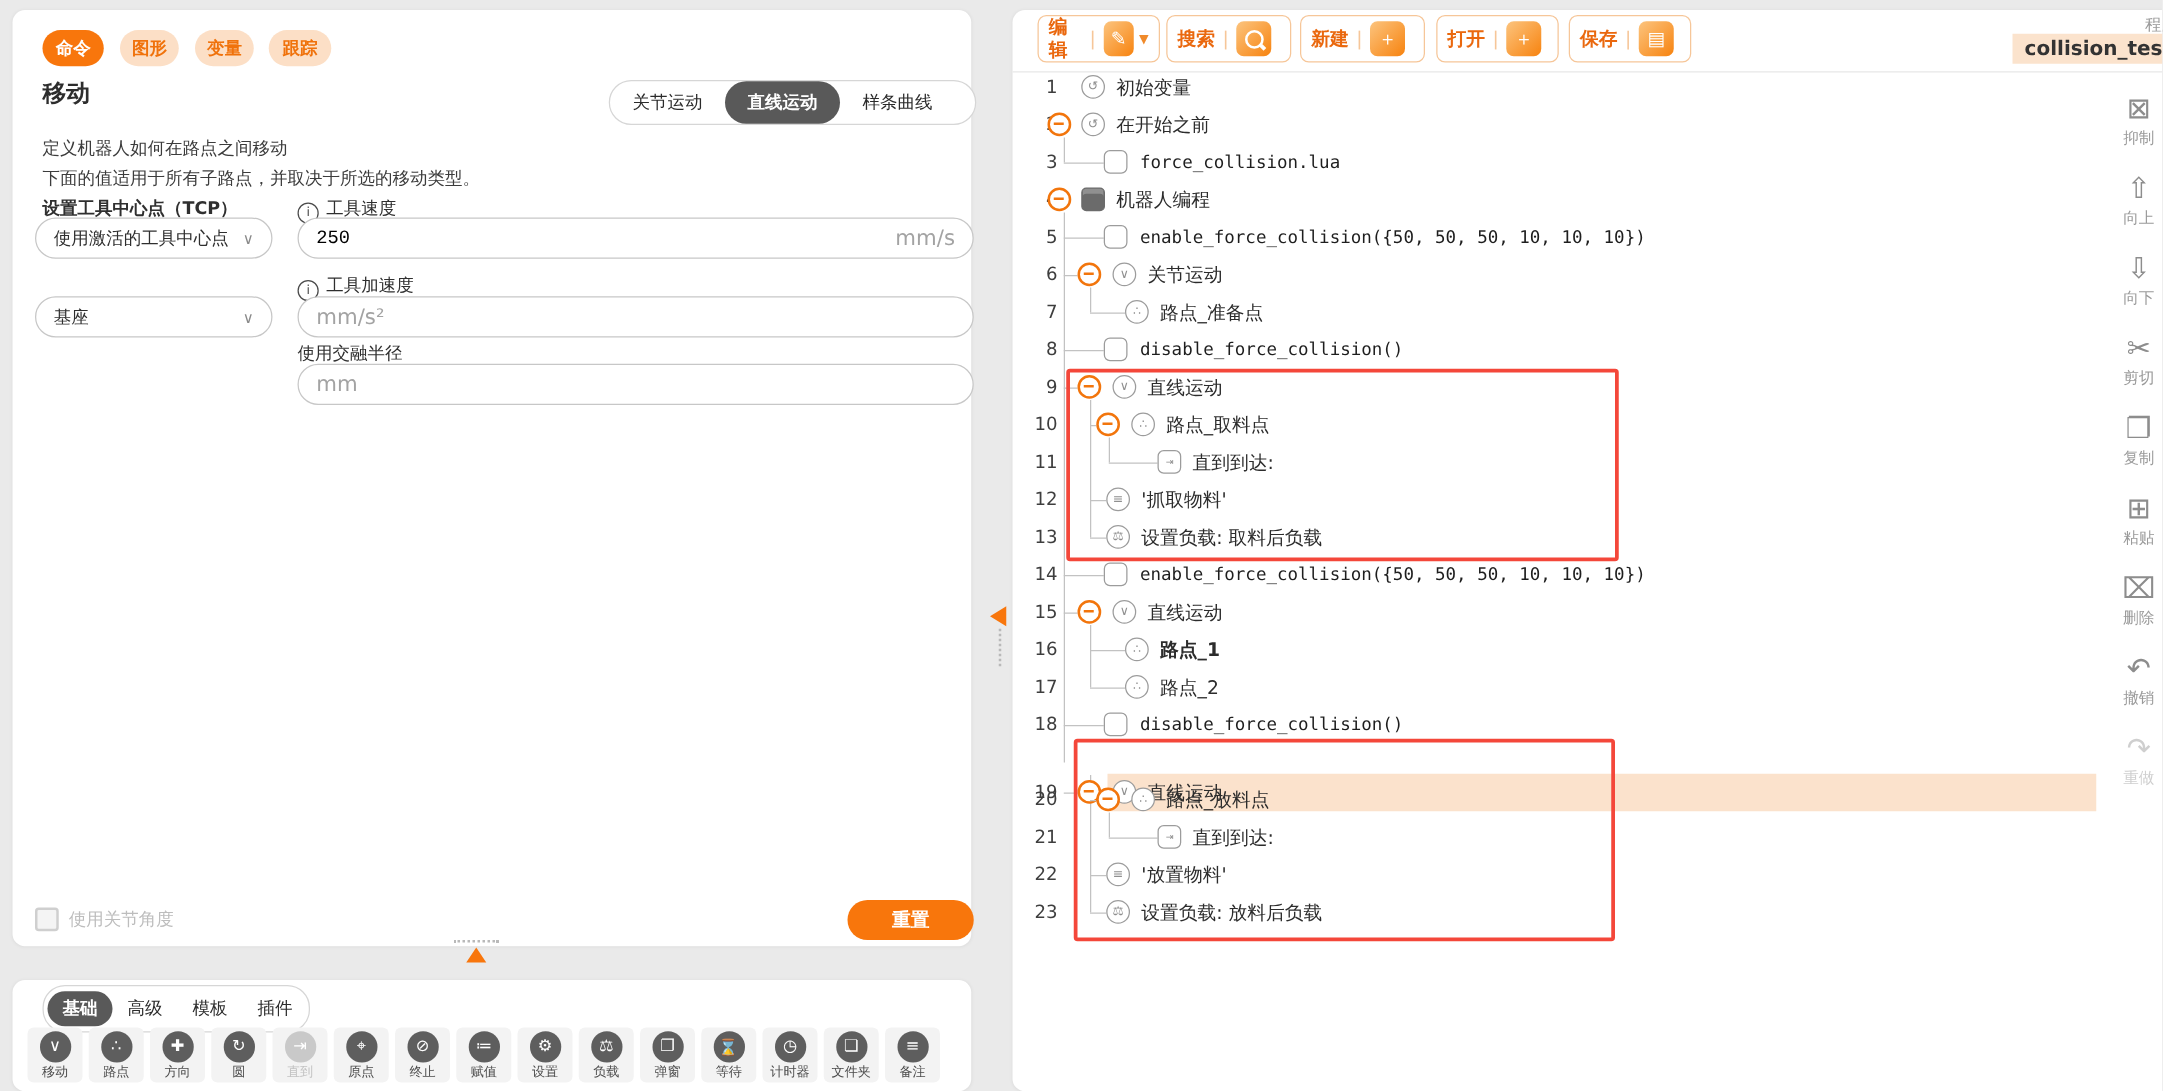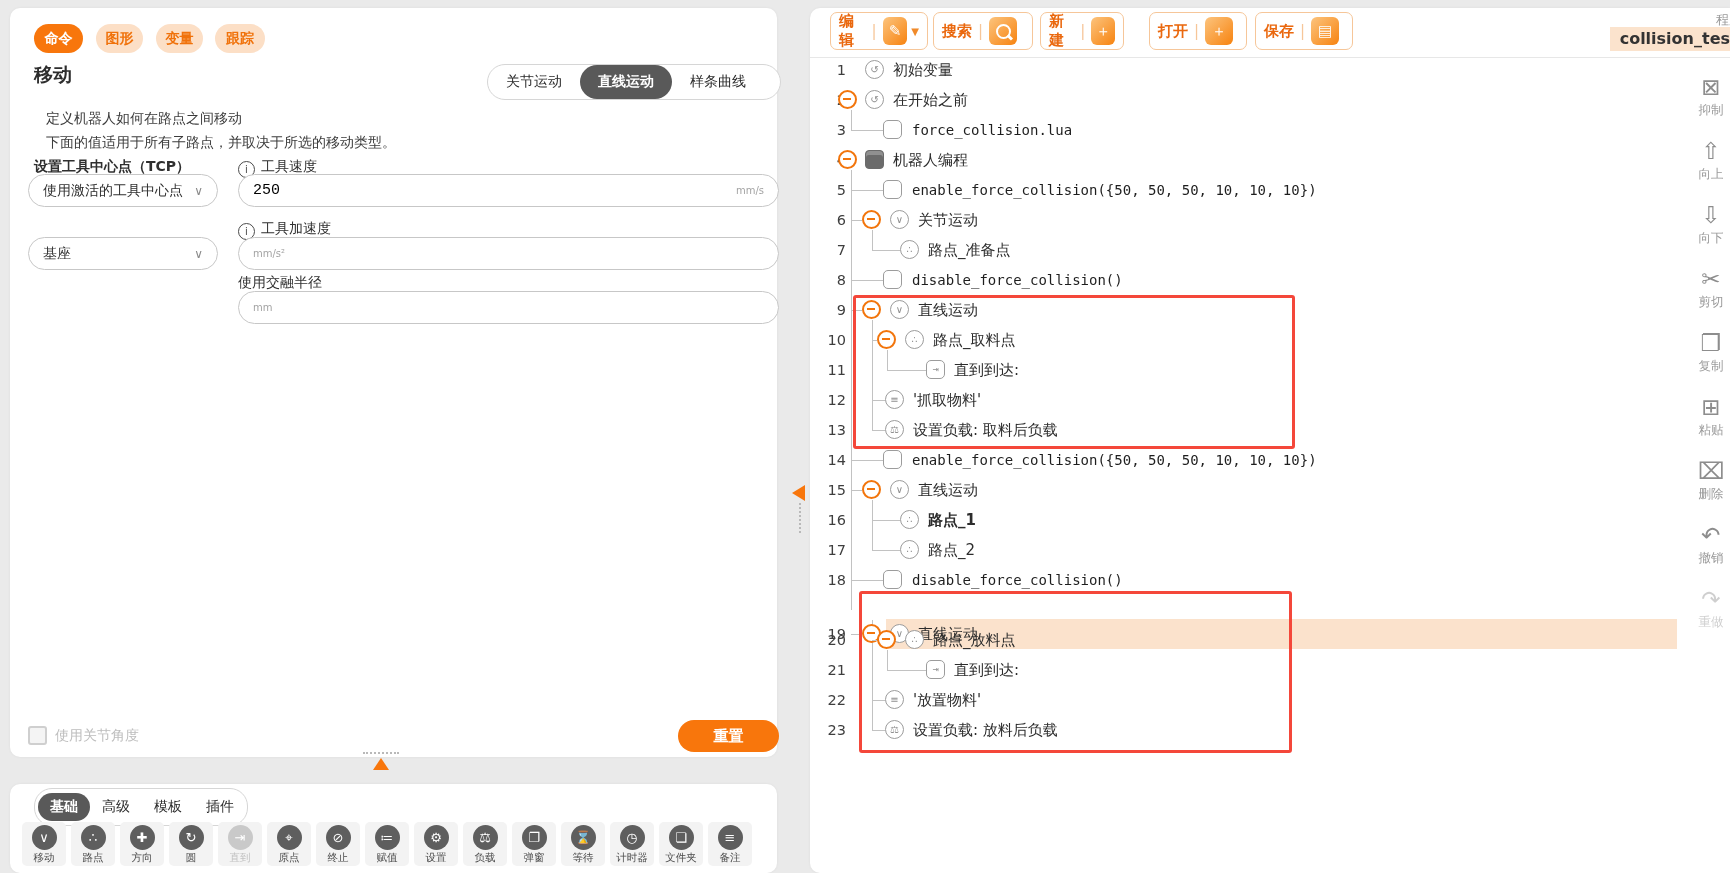--- a/index.html
+++ b/index.html
@@ -7,30 +7,30 @@
   .card{position:absolute;background:#fff;border-radius:10px;box-shadow:0 0 3px rgba(0,0,0,.06);}
   
   .pill{position:absolute;top:16px;height:29px;border-radius:15px;display:flex;align-items:center;justify-content:center;
         font-size:14px;font-weight:bold;background:#fcdfc6;color:#f0720b;cursor:pointer;}
   .pill.active{background:#f8760c;color:#fff;}
   .panel-title{position:absolute;left:24px;top:54px;font-size:19px;font-weight:bold;color:#2d2d2d;}
   
   .seg{position:absolute;border:1px solid #d6d6d6;border-radius:18px;background:#fff;display:flex;align-items:center;}
   .seg .segtab{height:100%;display:flex;align-items:center;justify-content:center;font-size:14px;color:#2b2b2b;border-radius:17px;cursor:pointer;padding:0 18px;}
   .seg .segtab.active{background:#595959;color:#fff;font-weight:bold;}
-  .desc{position:absolute;left:36px;font-size:14px;color:#3c3c3c;}
+  .desc{position:absolute;left:24px;font-size:14px;color:#3c3c3c;}
   .flabel{position:absolute;font-size:14px;color:#2f2f2f;font-weight:500;}
   .info-i{display:inline-block;width:15px;height:15px;border:1.3px solid #4a4a4a;border-radius:50%;font-size:10px;line-height:15px;
           text-align:center;color:#4a4a4a;margin-right:6px;vertical-align:-2px;font-style:normal;}
   .dd,.inp{position:absolute;height:33px;border:1px solid #c7c7c7;border-radius:17px;background:#fff;display:flex;align-items:center;
            font-size:14px;color:#2f2f2f;padding:0 14px;box-sizing:border-box;}
   .dd{justify-content:space-between;cursor:pointer;}
   .dd .chev{color:#8a8a8a;font-size:12px;}
   .inp .val{font-size:15px;color:#000000;flex:1;font-family:Liberation Mono, monospace;}
-  .inp .unit{font-size:10px;color:#a3a3a3;}
+  .inp .unit{font-size:17px;color:#a3a3a3;}
   .chkrow{position:absolute;left:18px;top:718px;display:flex;align-items:center;cursor:pointer;}
   .chkbox{width:15px;height:15px;border:2px solid #cfcfcf;border-radius:3px;background:#f4f4f4;}
   .chklabel{margin-left:8px;font-size:14px;color:#bdbdbd;}
   .btn-reset{position:absolute;left:668px;top:712px;width:101px;height:32px;border-radius:16px;background:#f8760c;color:#fff;
              font-size:15px;font-weight:bold;display:flex;align-items:center;justify-content:center;cursor:pointer;}
   
   .hdots{position:absolute;left:363px;top:752px;width:36px;border-top:2px dotted #b9b9b9;}
   .htri{position:absolute;left:373px;top:758px;width:0;height:0;border-left:8px solid transparent;border-right:8px solid transparent;border-bottom:12px solid #f8760c;cursor:row-resize;}
   .vtri{position:absolute;left:792px;top:485px;width:0;height:0;border-top:8px solid transparent;border-bottom:8px solid transparent;border-right:13px solid #f8760c;cursor:col-resize;}
   .vdots{position:absolute;left:799px;top:503px;height:30px;border-left:2px dotted #b9b9b9;}
@@ -220,21 +220,21 @@
         <span class="ticon">✎</span>
         <span class="caret">▼</span>
       </div>
       <div class="tbtn" style="left: 933px; width: 100px;">
         <span class="tlabel">搜索</span>
         <span class="tsep">|</span>
         <span class="ticon">
           <span class="mag"></span>
         </span>
       </div>
-      <div class="tbtn" style="left: 1040px; width: 84px;">
+      <div class="tbtn" style="left: 1040px; width: 100px;">
         <span class="tlabel">新建</span>
         <span class="tsep">|</span>
         <span class="ticon">＋</span>
       </div>
       <div class="tbtn" style="left: 1149px; width: 98px;">
         <span class="tlabel">打开</span>
         <span class="tsep">|</span>
         <span class="ticon">＋</span>
       </div>
       <div class="tbtn" style="left: 1255px; width: 98px;">

